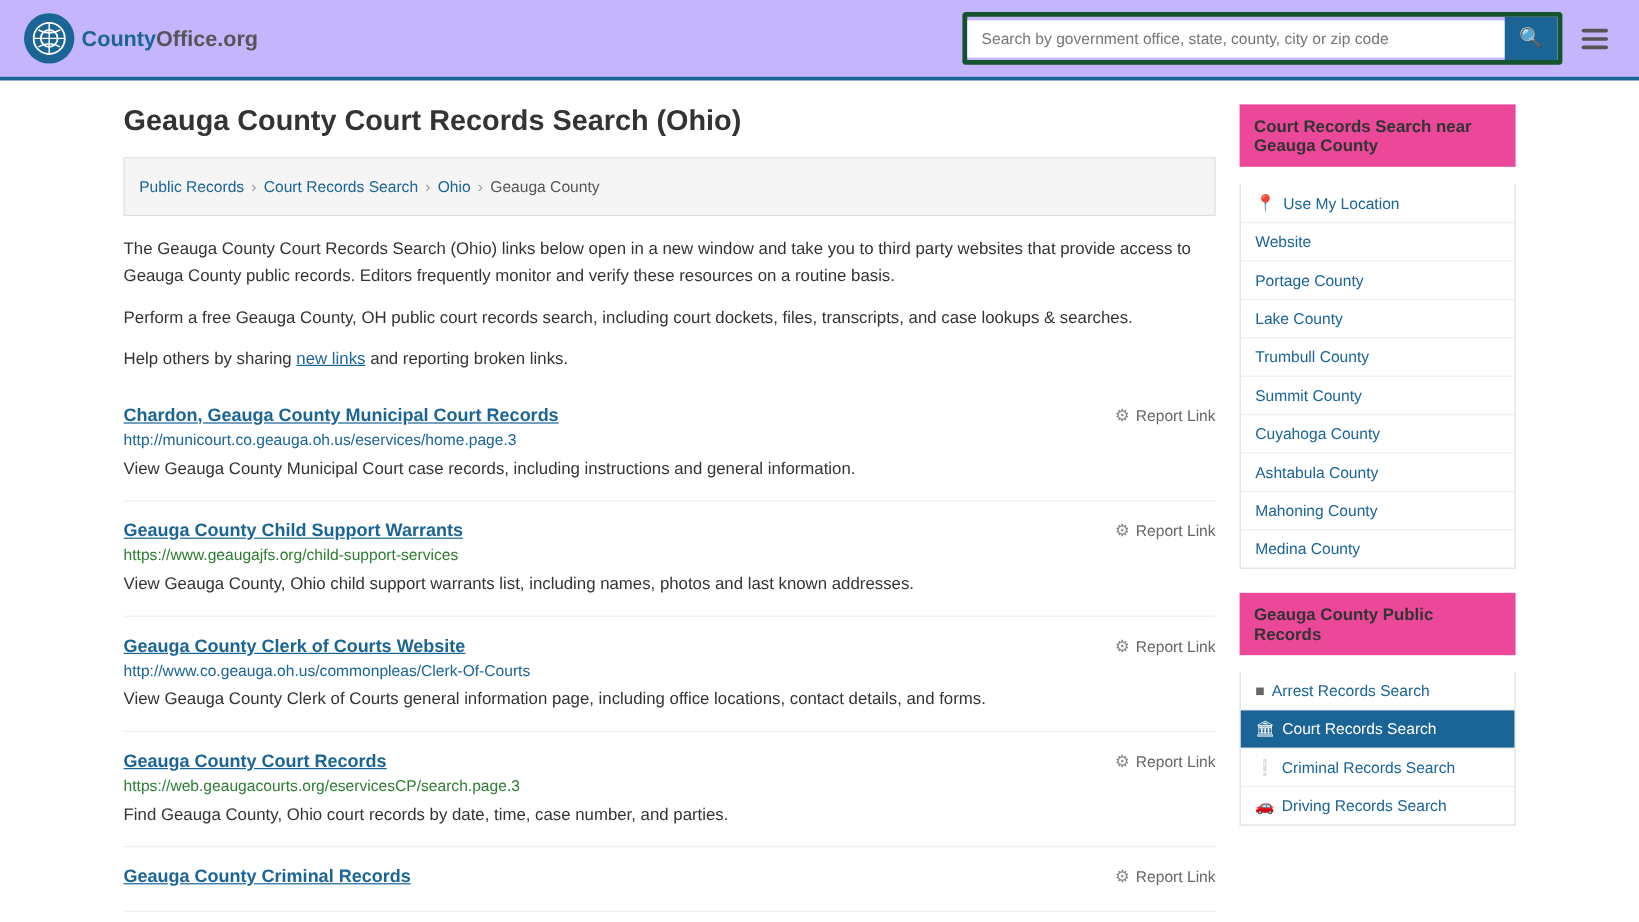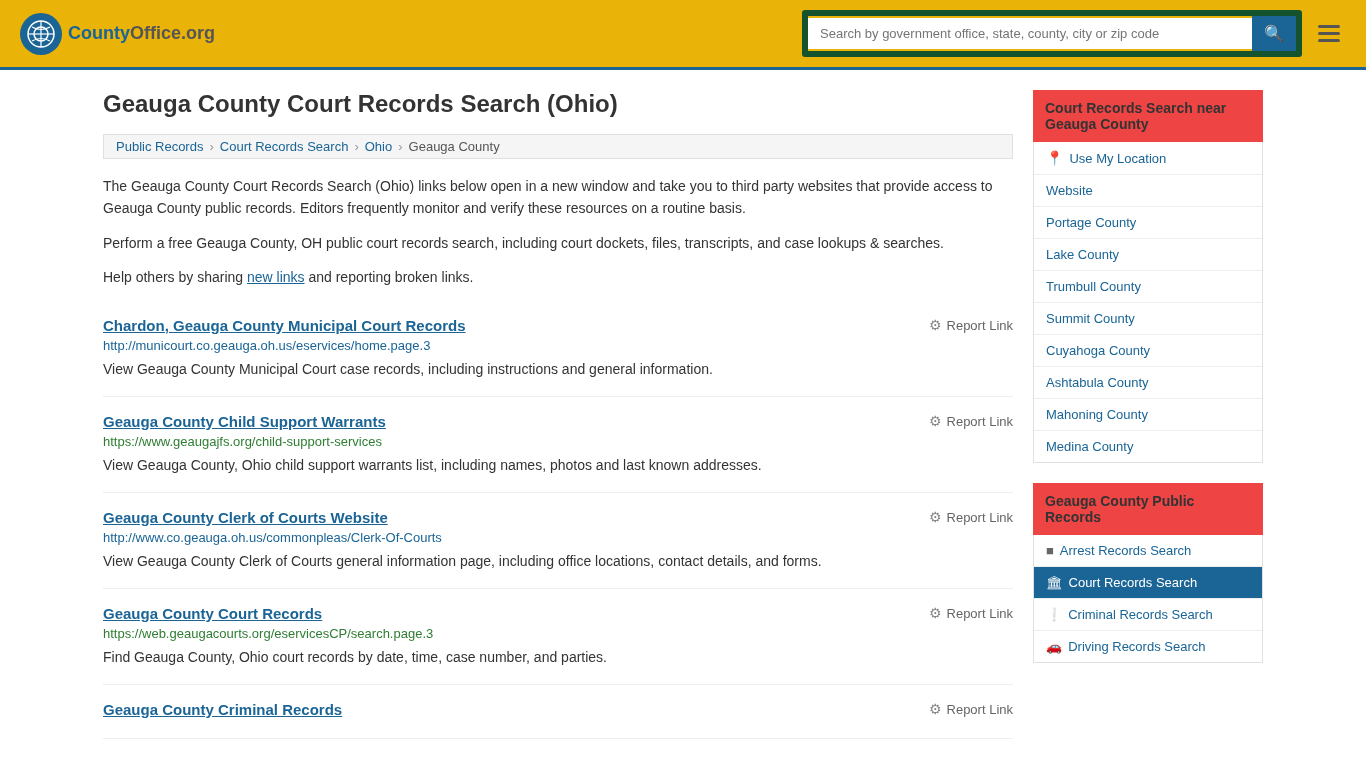--- a/index.html
+++ b/index.html
@@ -1,20 +1,20 @@
 <!DOCTYPE html>
 <html><head>
   <meta charset="utf-8">
   <style>
     * { box-sizing: border-box; margin: 0; padding: 0; }
     body { font-family: Arial, sans-serif; font-size: 14px; color: #333; background: #fff; }
 
     
     .header {
-      background: #eab308;
+      background: #c4b5fd;
       border-bottom: 3px solid #1a6496;
       padding: 10px 20px;
       display: flex;
       align-items: center;
       justify-content: space-between;
     }
     .logo-area {
       display: flex;
       align-items: center;
       gap: 6px;
@@ -39,21 +39,21 @@
       color: #1a6496;
     }
     .header-right {
       display: flex;
       align-items: center;
       gap: 10px;
     }
     .search-bar {
       display: flex;
       align-items: center;
-      border: 6px solid #14532d;
+      border: 4px solid #14532d;
       border-radius: 3px;
       overflow: hidden;
       width: 500px;
     }
     .search-bar input {
       border: none;
       outline: none;
       padding: 8px 12px;
       font-size: 13px;
       width: 100%;
@@ -111,21 +111,21 @@
     }
 
     
     .breadcrumb {
       display: flex;
       align-items: center;
       gap: 6px;
       font-size: 13px;
       color: #555;
       background: #f5f5f5;
-      padding: 4px 12px;
+      padding: 16px 12px;
       border: 1px solid #e0e0e0;
       margin-bottom: 16px;
     }
     .breadcrumb a {
       color: #1a6496;
       text-decoration: none;
     }
     .breadcrumb .sep { color: #999; }
 
     
@@ -181,26 +181,26 @@
       font-size: 14px;
       color: #333;
       line-height: 1.5;
     }
 
     
     .sidebar-section {
       margin-bottom: 20px;
     }
     .sidebar-header {
-      background: #ef4444;
+      background: #ec4899;
       padding: 10px 12px;
       font-size: 14px;
       font-weight: bold;
       color: #333;
-      margin-bottom: 0;
+      margin-bottom: 14px;
     }
     .sidebar-list {
       list-style: none;
       border: 1px solid #e0e0e0;
       border-top: none;
     }
     .sidebar-list li {
       border-bottom: 1px solid #eee;
     }
     .sidebar-list li:last-child { border-bottom: none; }

